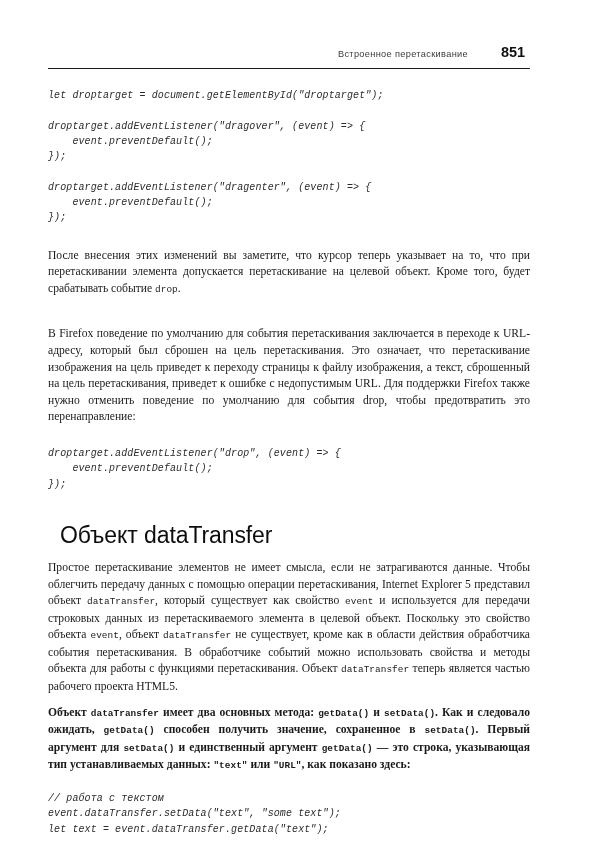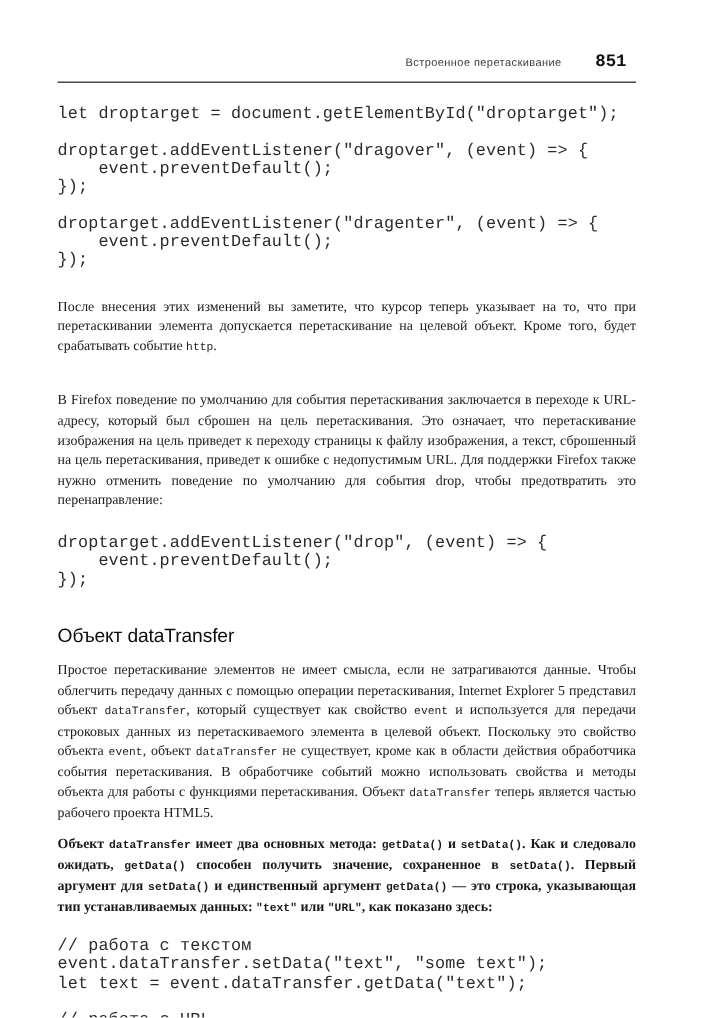--- a/index.html
+++ b/index.html
@@ -35,27 +35,27 @@
     justify-content: flex-end;
   }
   .running-head .rh-title {
     font-family: "Liberation Sans", sans-serif;
     font-size: 9.2px;
     letter-spacing: 0.35px;
     color: #3b3b3b;
     white-space: nowrap;
   }
   .running-head .rh-pageno {
-    font-family: Liberation Mono, monospace;
+    font-family: Liberation Sans, sans-serif;
     font-size: 14.5px;
     font-weight: bold;
     color: #111111;
     margin-left: 28px;
     min-width: 34px;
-    text-align: left;
+    text-align: center;
   }
   .head-rule {
     position: absolute;
     left: 48px;
     top: 68px;
     width: 482px;
     height: 1.4px;
     background: #1a1a1a;
   }
 
@@ -63,27 +63,28 @@
   .column {
     position: absolute;
     left: 48px;
     top: 82px;
     width: 482px;
   }
 
   
   .code {
     font-family: "Liberation Mono", "DejaVu Sans Mono", monospace;
-    font-size: 14px;
+    font-size: 10px;
     line-height: 15.3px;
     color: #2b2b2b;
     white-space: pre;
     margin: 0;
     padding: 0;
     letter-spacing: 0.1px;
+    font-style: italic;
   }
   .code-top    { margin-top: 6px; }
   .code-drop   { margin-top: 20px; }
   .code-final  { margin-top: 16px; }
 
   
   p.body-text {
     font-family: "Liberation Serif", serif;
     font-size: 11.6px;
     line-height: 16.6px;
@@ -100,24 +101,24 @@
   code.inline {
     font-family: "Liberation Mono", "DejaVu Sans Mono", monospace;
     font-size: 9.4px;
     letter-spacing: 0.05px;
     color: #1a1a1a;
   }
 
   
   h2.section-heading {
     font-family: "Liberation Sans", sans-serif;
-    font-size: 16px;
+    font-size: 23px;
     font-weight: normal;
     color: #0d0d0d;
-    margin: 0;
+    margin: 12px;
     padding: 0;
     letter-spacing: -0.1px;
     margin-top: 30px;
     margin-bottom: 11px;
   }
 </style>
 </head>
 <body>
 
 <div class="page">
@@ -133,21 +134,21 @@
     <pre class="code code-top">let droptarget = document.getElementById("droptarget");
 
 droptarget.addEventListener("dragover", (event) =&gt; {
     event.preventDefault();
 });
 
 droptarget.addEventListener("dragenter", (event) =&gt; {
     event.preventDefault();
 });</pre>
 
-    <p class="body-text gap-after-code"><span>После внесения этих изменений вы заметите, что курсор теперь указывает на то, что при перетаскивании элемента допускается перетаскивание на целевой объект. Кроме того, будет срабатывать событие </span><code class="inline">http</code><span>.</span></p>
+    <p class="body-text gap-after-code"><span>После внесения этих изменений вы заметите, что курсор теперь указывает на то, что при перетаскивании элемента допускается перетаскивание на целевой объект. Кроме того, будет срабатывать событие </span><code class="inline">drop</code><span>.</span></p>
 
     <p class="body-text gap-normal">В Firefox поведение по умолчанию для события перетаскивания заключается в переходе к URL-адресу, который был сброшен на цель перетаскивания. Это означает, что перетаскивание изображения на цель приведет к переходу страницы к файлу изображения, а текст, сброшенный на цель перетаскивания, приведет к ошибке с недопустимым URL. Для поддержки Firefox также нужно отменить поведение по умолчанию для события drop, чтобы предотвратить это перенаправление:</p>
 
     <pre class="code code-drop">droptarget.addEventListener("drop", (event) =&gt; {
     event.preventDefault();
 });</pre>
 
     <h2 class="section-heading">Объект dataTransfer</h2>
 
     <p class="body-text"><span>Простое перетаскивание элементов не имеет смысла, если не затрагиваются данные. Чтобы облегчить передачу данных с помощью операции перетаскивания, Internet Explorer 5 представил объект </span><code class="inline">dataTransfer</code><span>, который существует как свойство </span><code class="inline">event</code><span> и используется для передачи строковых данных из перетаскиваемого элемента в целевой объект. Поскольку это свойство объекта </span><code class="inline">event</code><span>, объект </span><code class="inline">dataTransfer</code><span> не существует, кроме как в области действия обработчика события перетаскивания. В обработчике событий можно использовать свойства и методы объекта для работы с функциями перетаскивания. Объект </span><code class="inline">dataTransfer</code><span> теперь является частью рабочего проекта HTML5.</span></p>

